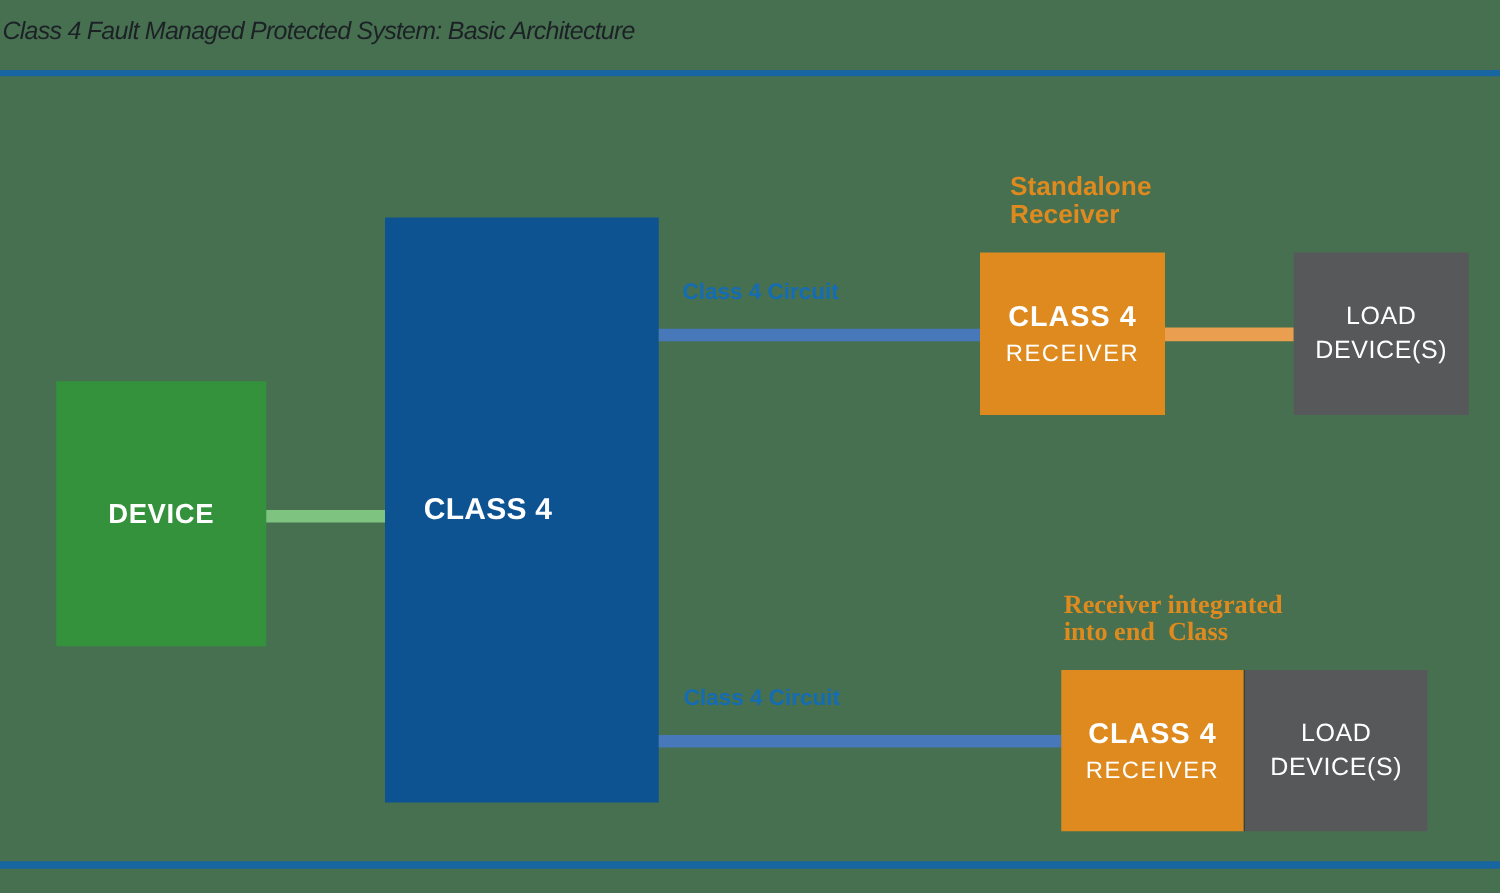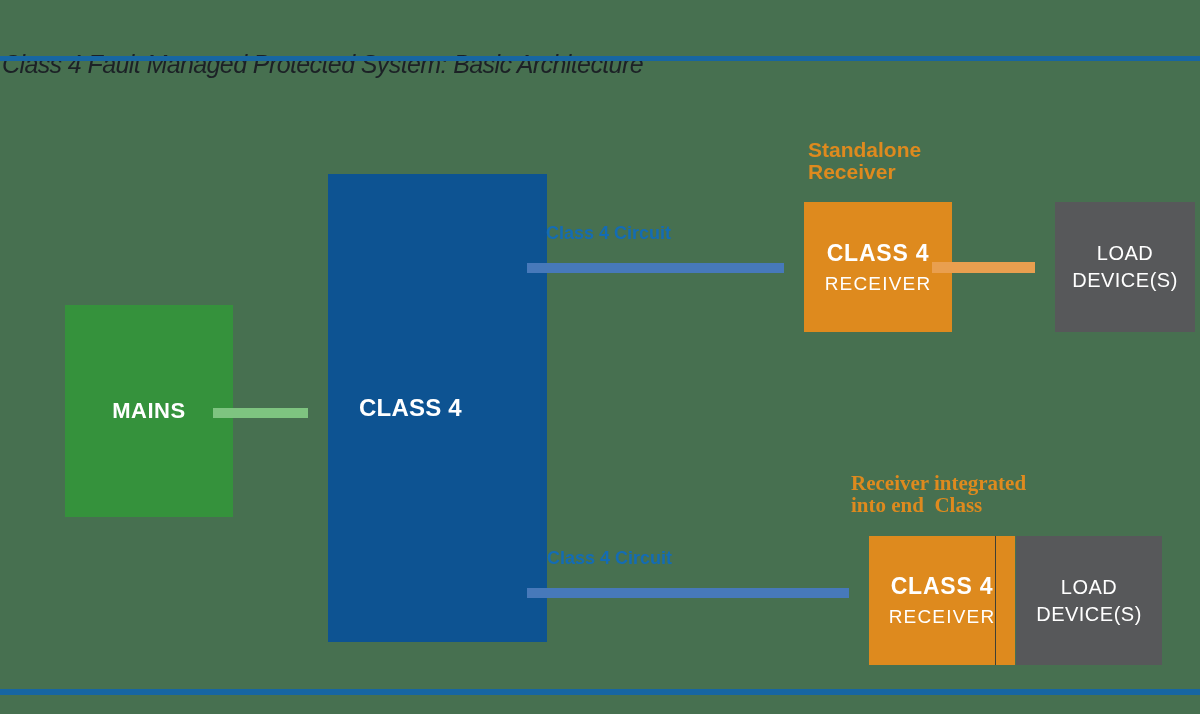--- a/index.html
+++ b/index.html
@@ -11,45 +11,43 @@
     position: relative;
     width: 1200px;
     height: 714px;
     background: var(--c-background, #477050);
     overflow: hidden;
   }
   .abs { position: absolute; }
 
   .title {
     left: 2px; top: 14px;
-    font-size: 25px;
+    font-size: 20px;
     font-style: italic;
     font-weight: 400;
     letter-spacing: -0.6px;
     color: var(--c-title_text, #1C2126);
     white-space: nowrap;
-    margin-top: 36px;
   }
 
   .rule {
     left: 0; width: 1200px;
     background: var(--c-rule_blue, #1766A2);
   }
   .rule-top    { top: 56px;  height: 5px; }
   .rule-bottom { top: 689px; height: 6px; }
 
   
   .box {
     display: flex;
     flex-direction: column;
     align-items: center;
     justify-content: center;
     color: #ffffff;
     text-align: center;
-    margin-left: 20px;
   }
   .box-mains {
     left: 45px; top: 305px; width: 168px; height: 212px;
     background: var(--c-green, #35923C);
   }
   .box-mains .lbl { font-size: 22px; font-weight: bold; letter-spacing: 0.5px; }
 
   .box-transmitter {
     left: 308px; top: 174px; width: 219px; height: 468px;
     background: var(--c-dark_blue, #0D5392);
@@ -121,21 +119,21 @@
 </head>
 <body>
 
 <div class="stage">
 
   <div class="abs title">Class 4 Fault Managed Protected System: Basic Architecture</div>
   <div class="abs rule rule-top"></div>
   <div class="abs rule rule-bottom"></div>
 
   <div class="abs box box-mains">
-    <span class="lbl">MAINS</span>
+    <span class="lbl">DEVICE</span>
   </div>
 
   <div class="abs conn-mains-tx"></div>
 
   <div class="abs box box-transmitter">
     <span class="line">CLASS 4</span>
   </div>
 
   <div class="abs circuit-label circuit-label-top">Class 4 Circuit</div>
   <div class="abs conn-circuit-top"></div>

